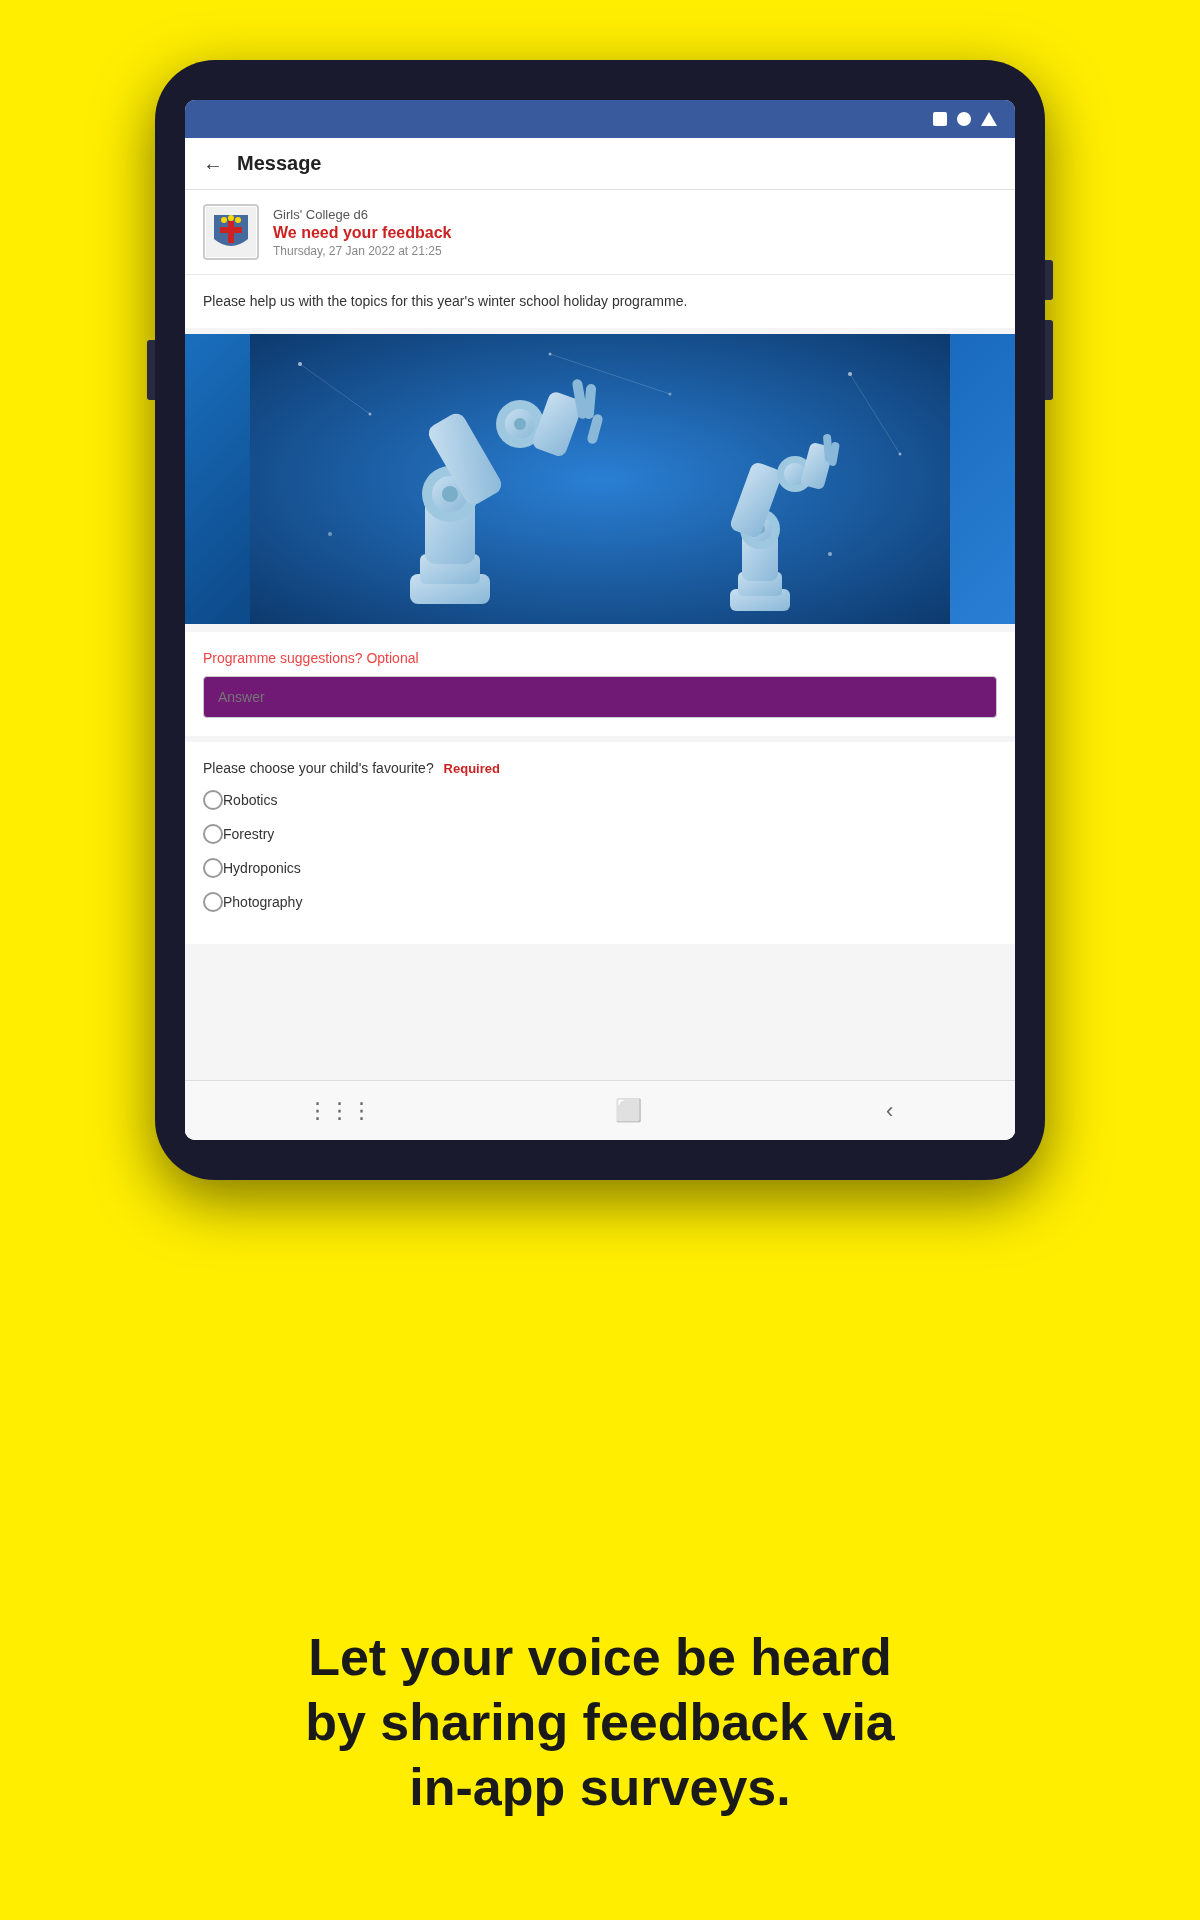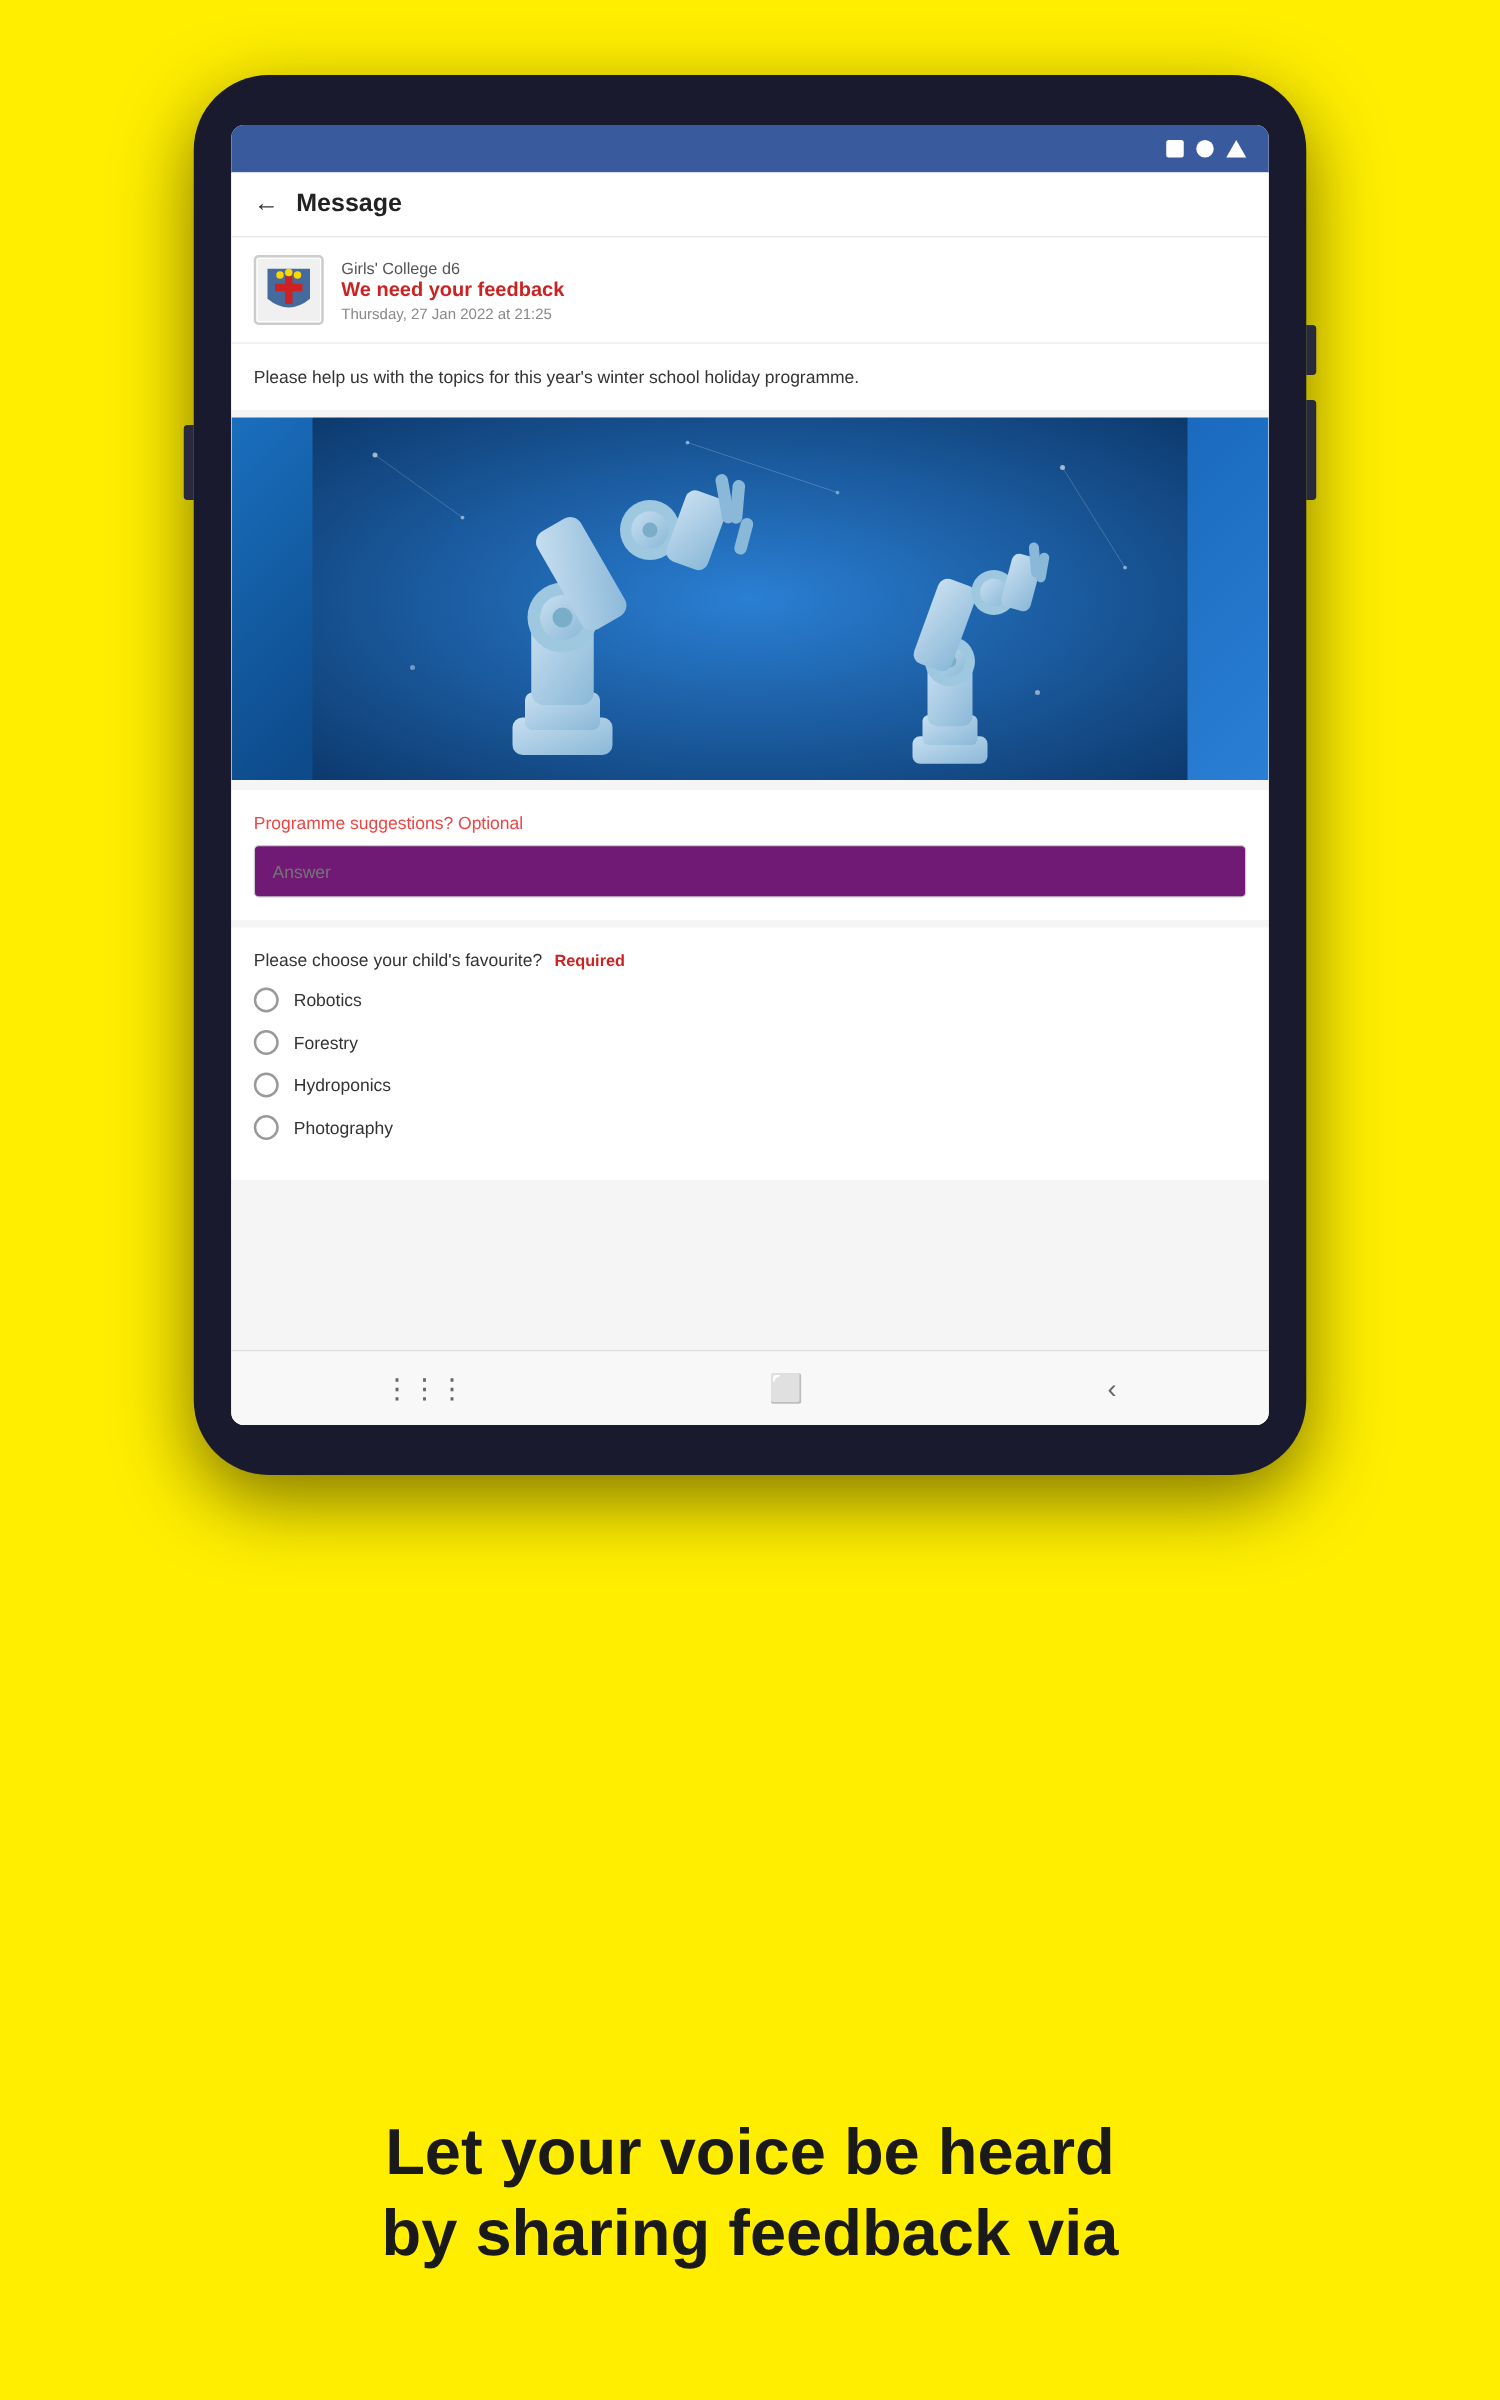--- a/index.html
+++ b/index.html
@@ -239,21 +239,20 @@
     }
     .required-badge {
       color: #cc2222;
       font-size: 13px;
       font-weight: 600;
       margin-left: 6px;
     }
     .radio-option {
       display: flex;
       align-items: center;
-      gap: 12px;
       margin-bottom: 14px;
       cursor: pointer;
     }
     .radio-circle {
       width: 20px;
       height: 20px;
       border: 2px solid #999;
       border-radius: 50%;
       flex-shrink: 0;
     }
@@ -463,14 +462,15 @@
       </div>
 
     </div>
   </div>
 </div>
 
 <div class="tagline">
   <p class="tagline-text">
     <span>Let your voice be heard</span><br>
     <span>by sharing feedback via</span><br>
+    <span>in-app surveys.</span>
   </p>
 </div>
 
 </body></html>

